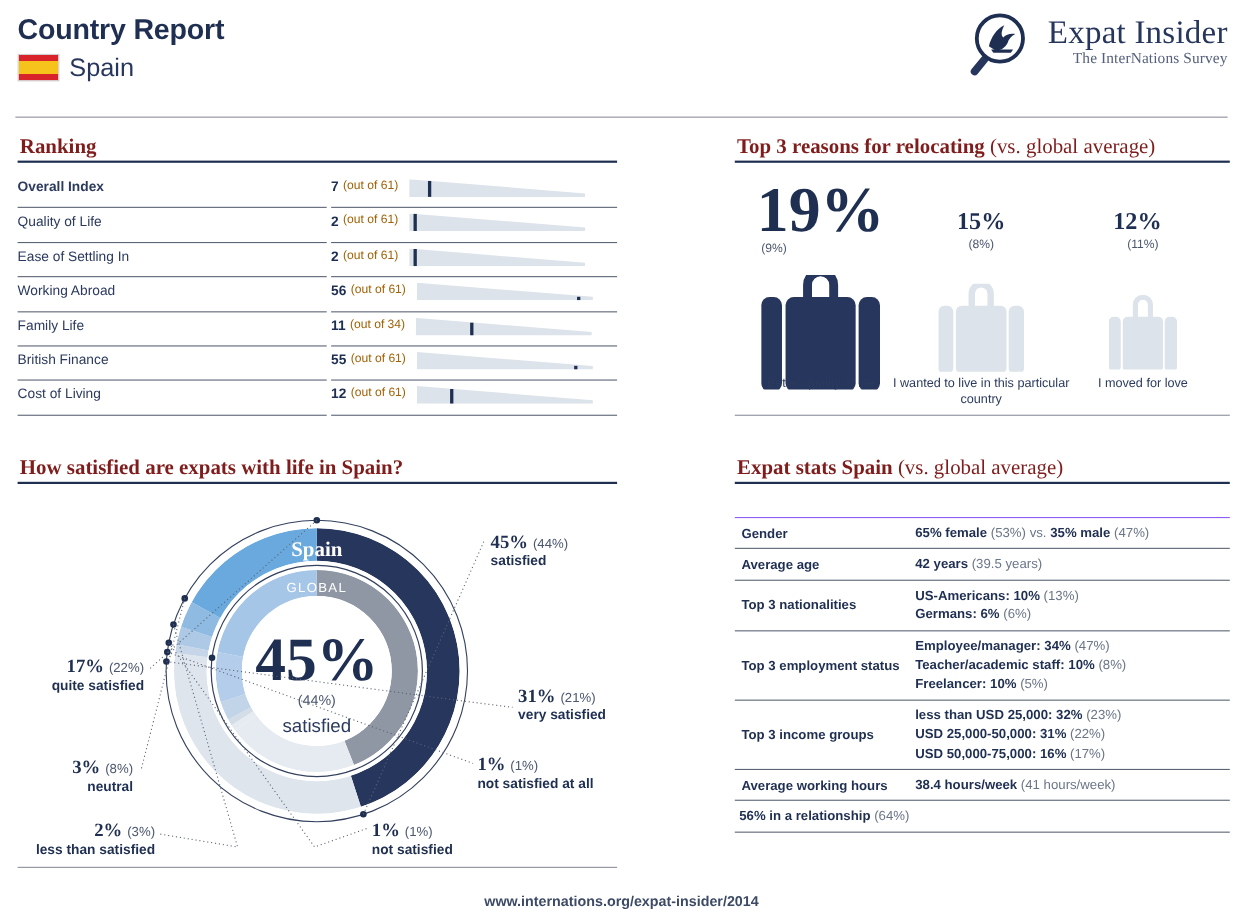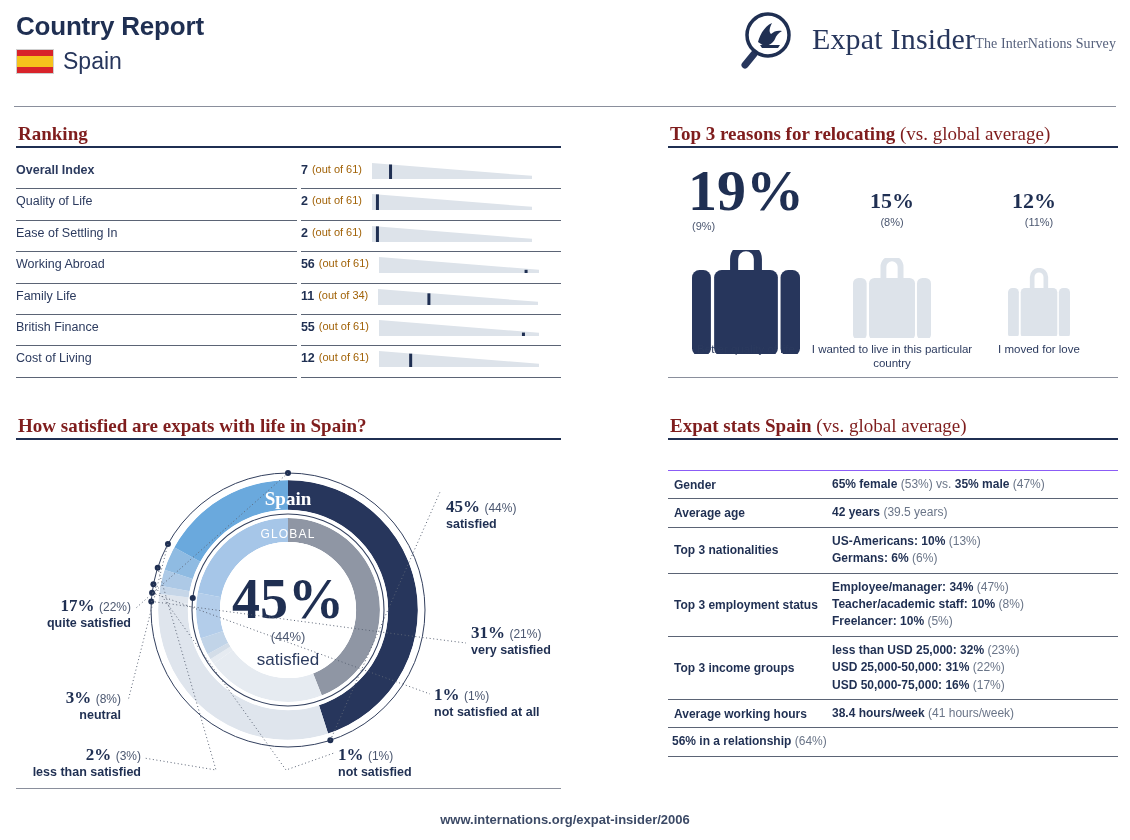--- a/index.html
+++ b/index.html
@@ -22,21 +22,21 @@
   }
   .country-line{position:absolute;left:16px;top:48px;display:flex;align-items:center;gap:9px;}
   .flag{
     width:38px;height:25px;border:1px solid #cfcfcf;box-sizing:border-box;
     background:linear-gradient(to bottom,#d8232a 0 25%, #f6c31c 25% 75%, #d8232a 75% 100%);
   }
   .country-name{font-size:23px;color:#27365c;}
 
   .logo{position:absolute;right:14px;top:8px;display:flex;align-items:center;gap:8px;}
   .logo-mark{width:66px;height:62px;position:relative;}
-  .logo-text{display:flex;flex-direction:row;align-items:flex-end;}
+  .logo-text{display:flex;flex-direction:column;align-items:flex-end;}
   .logo-main{font-family:"Liberation Serif", serif;font-size:30px;color:#27365c;line-height:1.0;letter-spacing:0.2px;}
   .logo-sub{font-family:"Liberation Serif", serif;font-size:14px;color:#55607c;line-height:1.35;letter-spacing:0.1px;}
 
   .hrule{position:absolute;background:#6b7280;}
 
   
   .sec-title{
     font-family:"Liberation Serif", serif;
     font-size:19px;font-weight:bold;color:#7f1d1d;
     position:absolute;white-space:nowrap;
@@ -300,21 +300,21 @@
         <polyline points="137.4266466501697,136.32875990175552 270,322 318,305" fill="none" stroke="#5b6475" stroke-width="1" stroke-dasharray="1,2.6"></polyline>
         <circle cx="141.705257267564" cy="119.66467177063211" r="3" fill="#1f2f52"></circle>
         <polyline points="141.705257267564,119.66467177063211 200,322 128,310" fill="none" stroke="#5b6475" stroke-width="1" stroke-dasharray="1,2.6"></polyline>
         <circle cx="151.94598483399074" cy="95.99974664806489" r="3" fill="#1f2f52"></circle>
         <polyline points="151.94598483399074,95.99974664806489 112,253" fill="none" stroke="#5b6475" stroke-width="1" stroke-dasharray="1,2.6"></polyline>
         <circle cx="272.0000000000001" cy="25" r="3" fill="#1f2f52"></circle>
         <polyline points="272.0000000000001,25 120,160" fill="none" stroke="#5b6475" stroke-width="1" stroke-dasharray="1,2.6"></polyline>
         <circle cx="176.75698867381013" cy="149.96800957782673" r="3" fill="#1f2f52"></circle>
       </svg>
 
-    <div class="lab" style="left:430px;top:35px;margin-top:14px;">
+    <div class="lab" style="left:430px;top:35px;">
       <span class="big">45%</span>
       <span class="glob">(44%)</span>
       <span class="name">satisfied</span>
     </div>
 
     <div class="lab" style="left:455px;top:175px;">
       <span class="big">31%</span>
       <span class="glob">(21%)</span>
       <span class="name">very satisfied</span>
     </div>
@@ -399,14 +399,14 @@
           <div><b>38.4 hours/week</b><span class="g"> (41 hours/week)</span></div>
         </div>
       </div>
       <div class="st-row">
         <div class="st-val">
           <div><b>56% in a relationship</b><span class="g"> (64%)</span></div>
         </div>
       </div>
     </div>
 
-  <div class="footer">www.internations.org/expat-insider/2006</div>
+  <div class="footer">www.internations.org/expat-insider/2014</div>
 </div>
 
 </body></html>

